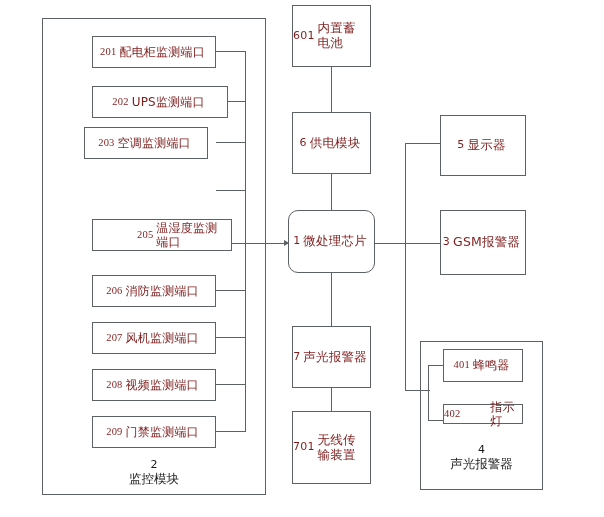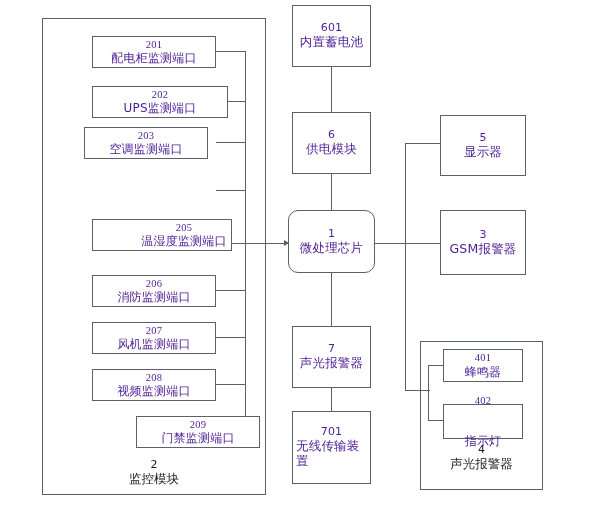--- a/index.html
+++ b/index.html
@@ -13,25 +13,24 @@
     background:#ffffff;
     overflow:hidden;
   }
   
   .box{
     position:absolute;
     box-sizing:border-box;
     border:1.4px solid #5b6166;
     background:#ffffff;
     display:flex;
-    flex-direction:column;
     align-items:center;
     justify-content:center;
     line-height:1.18;
-    color:#4c1d95;
+    color:#7f1d1d;
     z-index:5;
   }
   .box .num{
     font-size:11px;
     letter-spacing:.2px;
   }
   .box .cap{
     font-size:12.5px;
     letter-spacing:.2px;
     padding:0 3px;
@@ -107,21 +106,21 @@
     <span class="cap">消防监测端口</span>
   </div>
   <div class="box port" style="left:92px;top:322px;width:124px;">
     <span class="num">207</span>
     <span class="cap">风机监测端口</span>
   </div>
   <div class="box port" style="left:92px;top:369px;width:124px;">
     <span class="num">208</span>
     <span class="cap">视频监测端口</span>
   </div>
-  <div class="box port" style="left:92px;top:416px;width:124px;margin-left:44px;">
+  <div class="box port" style="left:92px;top:416px;width:124px;">
     <span class="num">209</span>
     <span class="cap">门禁监测端口</span>
   </div>
 
   <div class="group-label" style="left:92px;top:458px;width:124px;">
     <span class="num">2</span>
     <span class="cap">监控模块</span>
   </div>
 
   <div class="ln lnh" style="left:216px;top:51px;width:30px;"></div>
@@ -191,21 +190,21 @@
     <span class="cap">GSM报警器</span>
   </div>
 
   <div class="group" style="left:420px;top:341px;width:123px;height:149px;"></div>
 
   <div class="box port" style="left:443px;top:349px;width:80px;height:33px;">
     <span class="num">401</span>
     <span class="cap">蜂鸣器</span>
   </div>
 
-  <div class="box port" style="left:443px;top:404px;width:80px;height:35px;gap:27px;">
+  <div class="box port" style="left:443px;top:404px;width:80px;height:20px;gap:27px;">
     <span class="num">402</span>
     <span class="cap">指示灯</span>
   </div>
 
   <div class="group-label" style="left:420px;top:443px;width:123px;">
     <span class="num">4</span>
     <span class="cap">声光报警器</span>
   </div>
 
 </div>

